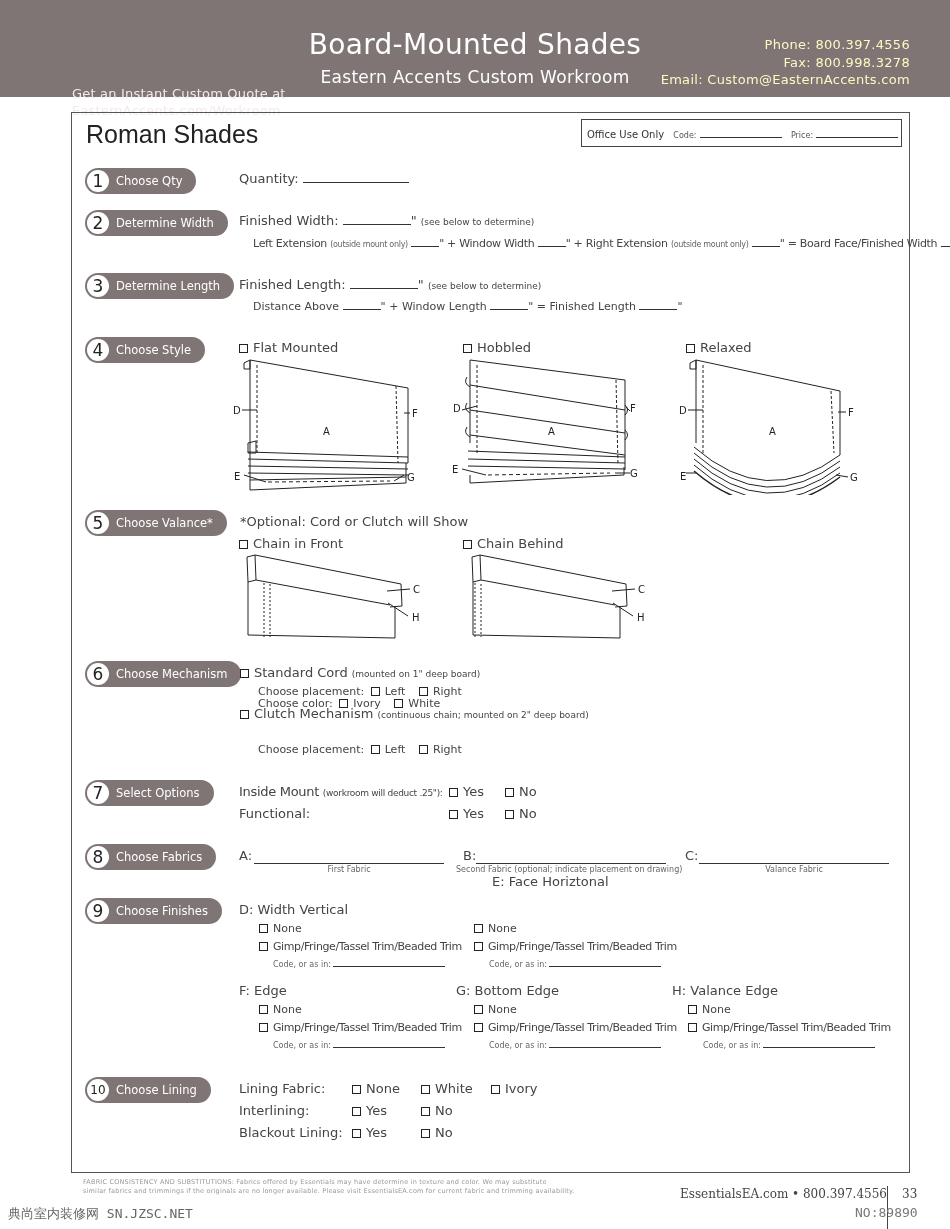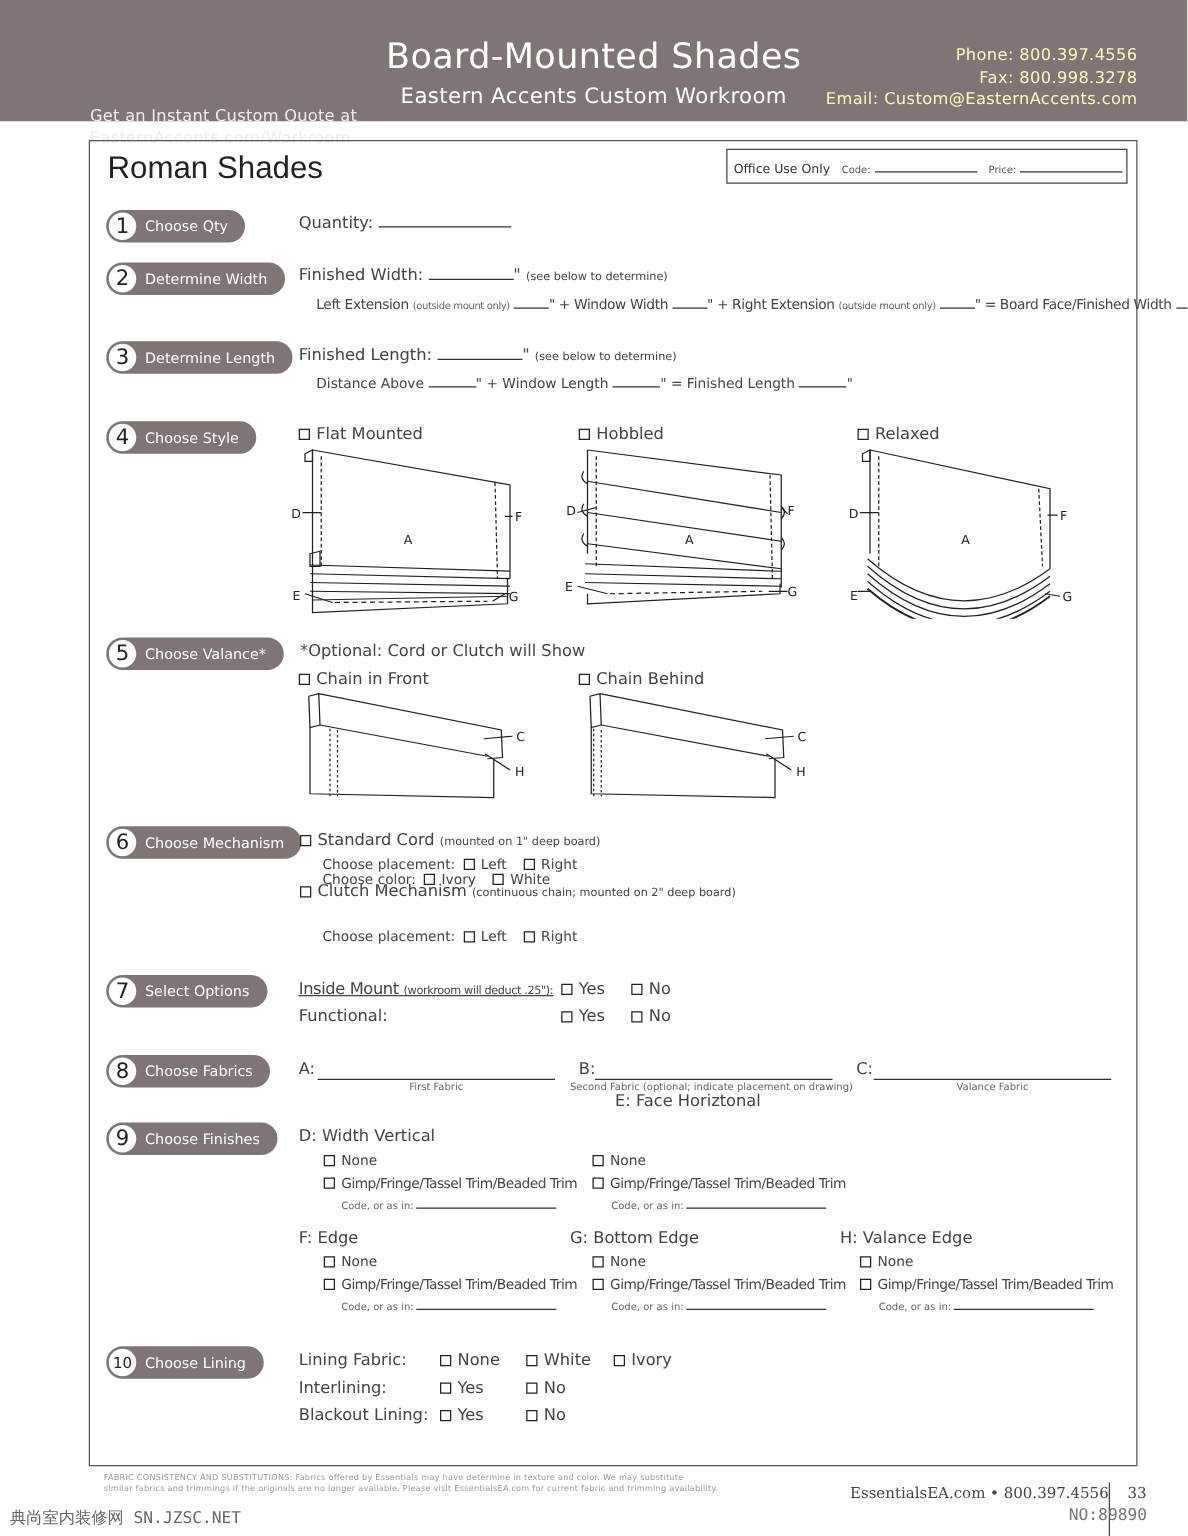--- a/index.html
+++ b/index.html
@@ -263,21 +263,21 @@
 <div class="t sub" style="left:258px; top:743px;">
   <span>Choose placement:</span>
   <span class="cb" style="margin-left:3px"></span><span>Left</span>
   <span class="cb" style="margin-left:10px"></span><span>Right</span>
 </div>
 
 <div class="pill" style="top:780px;">
   <div class="num">7</div>
   <span>Select Options</span>
 </div>
-<div class="t" style="left:239px; top:784px; letter-spacing:-0.3px;text-decoration:underline;">
+<div class="t" style="left:239px; top:784px; letter-spacing:-0.3px;">
   <span>Inside Mount</span>
   <span class="sm">(workroom will deduct .25"):</span>
 </div>
 <div class="t" style="left:449px; top:784px;"><span class="cb"></span><span>Yes</span></div>
 <div class="t" style="left:505px; top:784px;"><span class="cb"></span><span>No</span></div>
 <div class="t" style="left:239px; top:806px;">Functional:</div>
 <div class="t" style="left:449px; top:806px;"><span class="cb"></span><span>Yes</span></div>
 <div class="t" style="left:505px; top:806px;"><span class="cb"></span><span>No</span></div>
 
 <div class="pill" style="top:844px;">

